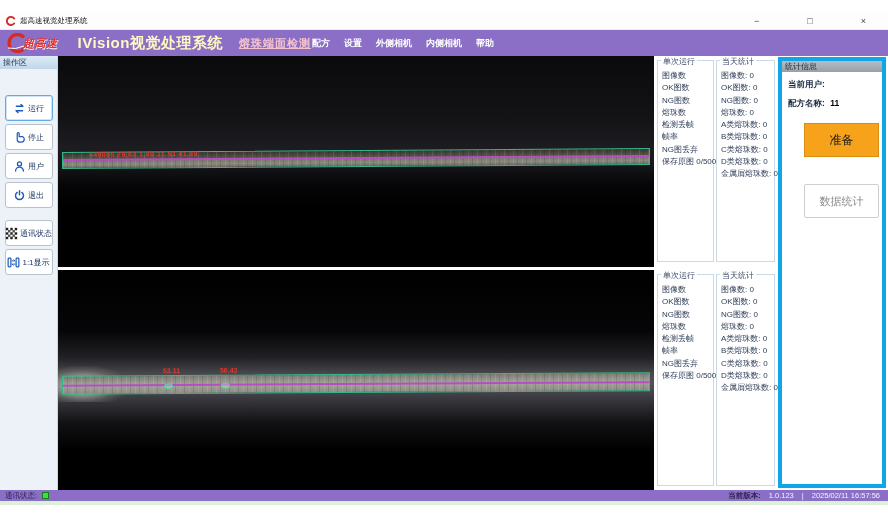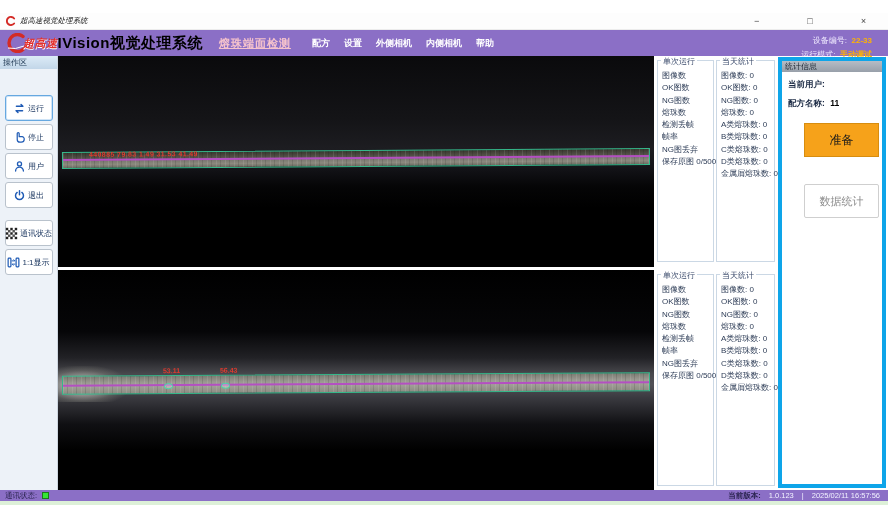--- a/index.html
+++ b/index.html
@@ -1,32 +1,32 @@
 <!DOCTYPE html>
 <html><head>
 <meta charset="utf-8">
 <style>
   * { margin:0; padding:0; box-sizing:border-box; }
   html,body { background:#fff; }
   body { font-family:"Liberation Sans","DejaVu Sans",sans-serif; }
   .app { position:relative; width:888px; height:522px; background:#ffffff; overflow:hidden; }
 
   
-  .titlebar { position:absolute; left:0; top:13px; width:888px; height:17px; background:#fdfdfd; border-bottom:1px solid #ececec; display:flex; align-items:center;font-style:italic; }
+  .titlebar { position:absolute; left:0; top:13px; width:888px; height:17px; background:#fdfdfd; border-bottom:1px solid #ececec; display:flex; align-items:center; }
   .tb-icon { width:10px; height:10px; margin-left:6px; flex:0 0 auto; }
   .tb-title { font-size:7.5px; color:#1a1a1a; margin-left:4px; }
   .win-controls { position:absolute; right:22px; top:0; height:17px; display:flex; align-items:center; gap:48px; }
   .win-controls span { font-size:9px; color:#444; cursor:default; line-height:1; }
 
   
   .header { position:absolute; left:0; top:30px; width:888px; height:26px; background:#8b6fc6; display:flex; align-items:center; }
   .logo { display:flex; align-items:center; margin-left:5px; }
   .logo svg { width:22px; height:20px; }
   .logo-text { font-size:11px; font-weight:bold; font-style:italic; color:#e4302b; text-shadow:0.5px 0.5px 0 #fff; margin-left:-4px; letter-spacing:0.5px; }
-  .app-title { font-size:15px; font-weight:bold; color:#000000; margin-left:0; letter-spacing:0.5px; }
+  .app-title { font-size:15px; font-weight:bold; color:#fef9c3; margin-left:20px; letter-spacing:0.5px; }
   .app-subtitle { font-size:11px; font-weight:bold; color:#f6c3cc; margin-left:16px; letter-spacing:1px;text-decoration:underline; }
   .menu { position:absolute; left:312px; top:0; height:26px; display:flex; align-items:center; gap:14px;justify-content:space-between; }
   .menu span { font-size:9px; font-weight:bold; color:#ffffff; cursor:default; }
   .dev-info { position:absolute; right:16px; top:2px; text-align:right; line-height:11px; }
   .dev-info .lbl { font-size:8px; color:#f0eaff; }
   .dev-info .val { font-size:8px; color:#ffb400; font-weight:bold; }
 
   
   .sidebar { position:absolute; left:0; top:56px; width:58px; height:434px; background:#edf2f8; border-right:1px solid #cdd6e0; }
   .sidebar-head { height:13px; background:linear-gradient(180deg,#dcebf7,#c2d6e8); font-size:8px; color:#1c3550; padding:1px 0 0 3px; }
@@ -107,24 +107,20 @@
     </div>
     <span class="app-title">IVision视觉处理系统</span>
     <span class="app-subtitle">熔珠端面检测</span>
     <nav class="menu">
       <span>配方</span>
       <span>设置</span>
       <span>外侧相机</span>
       <span>内侧相机</span>
       <span>帮助</span>
     </nav>
-    <div class="dev-info">
-      <div><span class="lbl">设备编号:</span> <span class="val">22-33</span></div>
-      <div><span class="lbl">运行模式:</span> <span class="val">手动调试</span></div>
-    </div>
   </div>
 
   <div class="sidebar">
     <div class="sidebar-head">操作区</div>
 
     <div class="sbtn first selected">
       <svg viewBox="0 0 16 16">
           <path d="M4.2 5.3 H12.2 M12.2 5.3 L9.9 3.1 M11.8 10.7 H3.8 M3.8 10.7 L6.1 12.9" fill="none" stroke="#1f5bb5" stroke-width="1.8" stroke-linecap="round" stroke-linejoin="round"></path>
         </svg>
       <span class="sl">运行</span>

